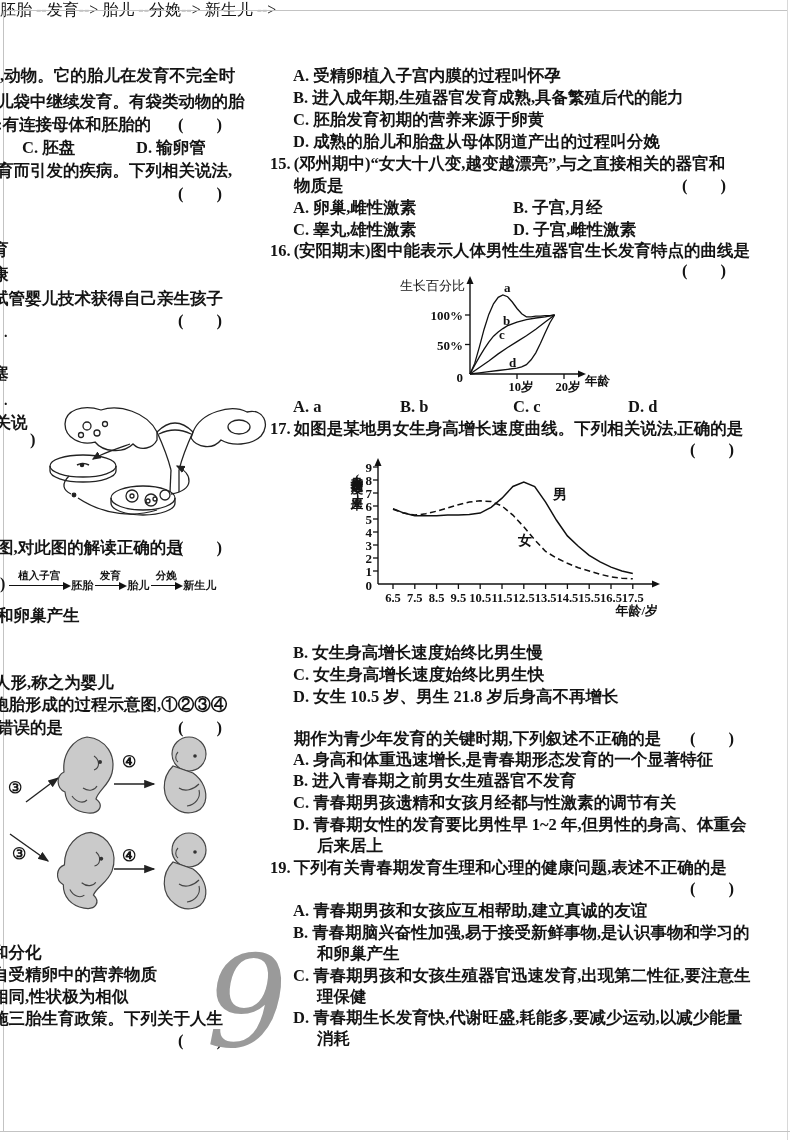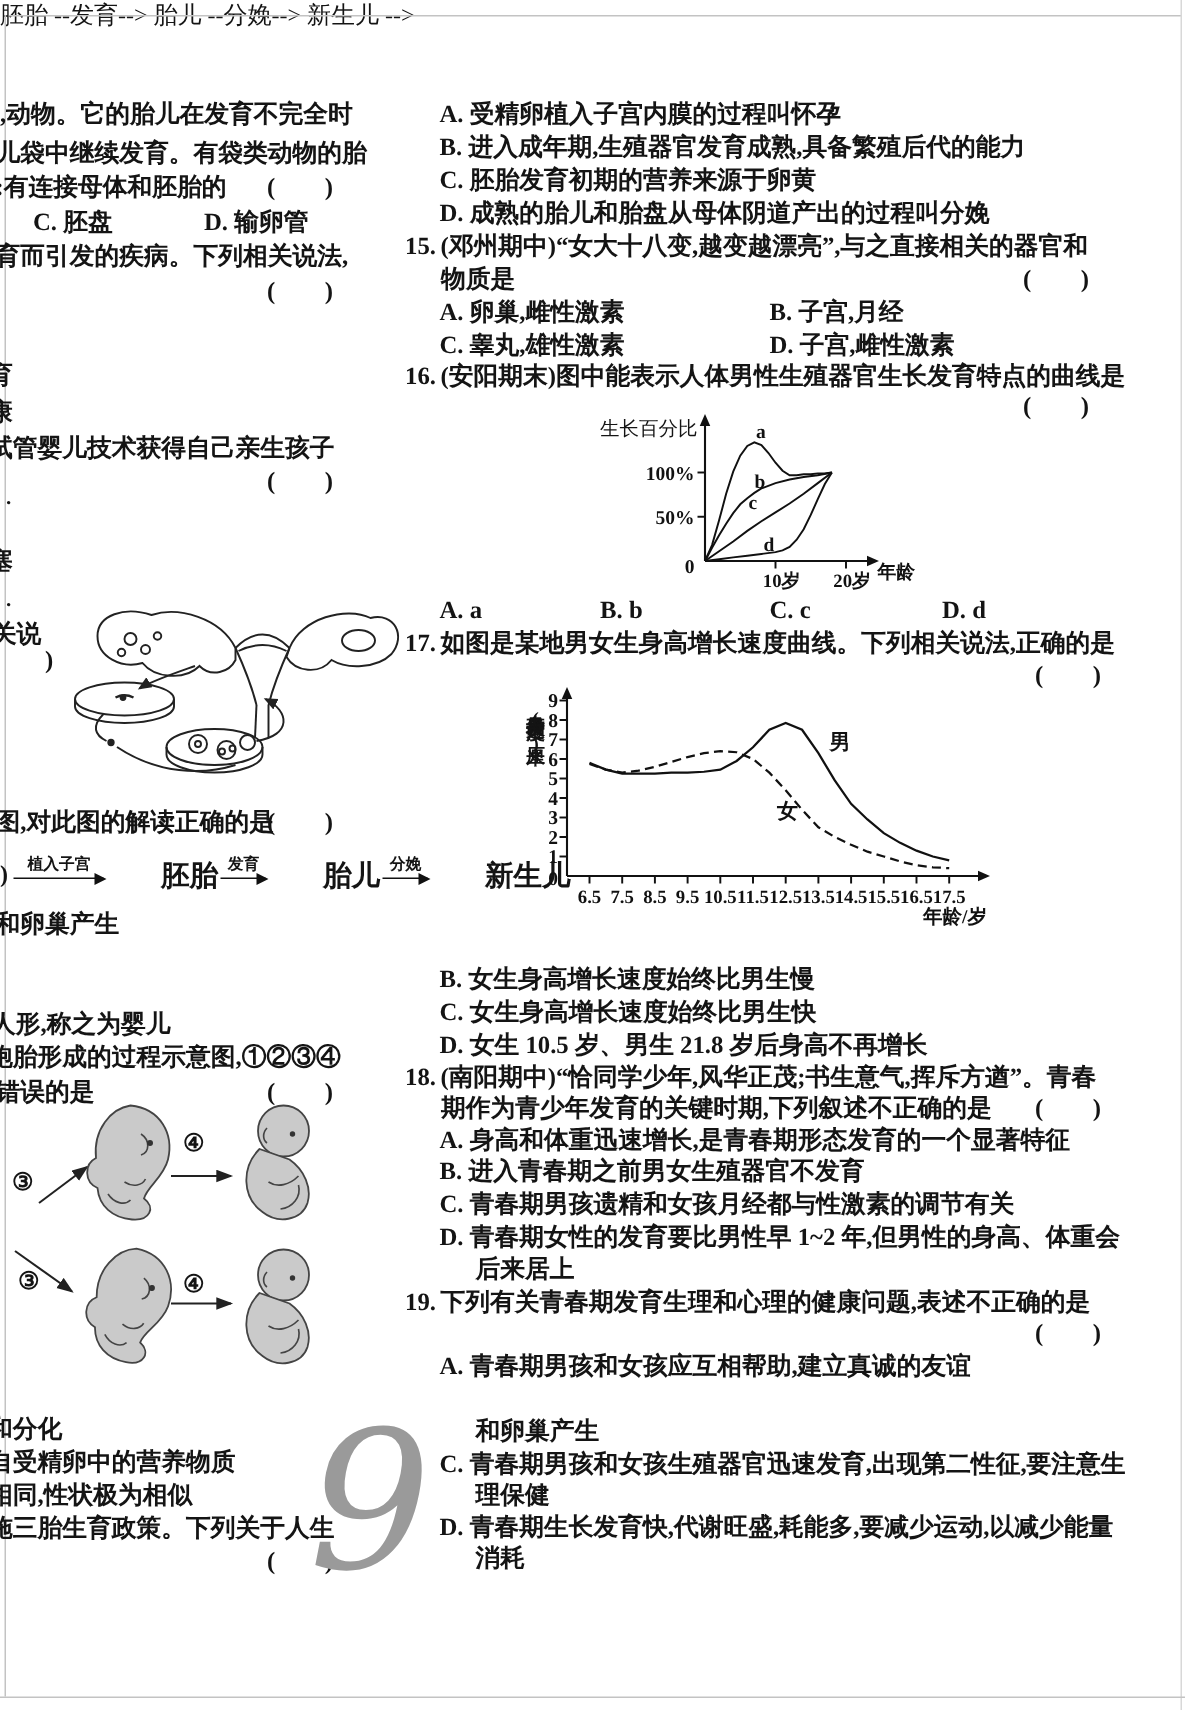--- a/index.html
+++ b/index.html
@@ -8,21 +8,21 @@
   .ln{position:absolute;white-space:pre;font-size:16.5px;line-height:20px;font-weight:600;}
   .qnum{font-weight:800;margin-right:3px;}
   .bracket{position:absolute;white-space:pre;font-size:16.5px;font-weight:600;}
   .dot-frag{position:absolute;font-size:14px;font-weight:700;}
   .vline{position:absolute;width:1px;background:#c3c3c3;}
   .hline{position:absolute;height:1px;background:#c3c3c3;}
   .page-number{position:absolute;font-style:italic;font-weight:400;
         font-family:"DejaVu Serif","Liberation Serif",serif;color:#9a9a9a;font-size:128px;line-height:1;}
   .flow{position:absolute;display:flex;align-items:flex-end;}
   .flow-pre{font-size:16px;font-weight:700;margin-right:2px;}
-  .fnode{font-size:19px;font-weight:700;line-height:16px;margin-left:36px;}
+  .fnode{font-size:11px;font-weight:700;line-height:16px;}
   .farrow{position:relative;height:22px;border-bottom:1.5px solid #111;margin:0 2px 7px 2px;}
   .farrow::after{content:"";position:absolute;right:-2px;bottom:-5px;
         border-left:8px solid #111;border-top:4px solid transparent;border-bottom:4px solid transparent;}
   .albl{position:absolute;bottom:2px;left:50%;transform:translateX(-50%);
         font-size:10.5px;font-weight:700;font-style:normal;white-space:nowrap;}
   .ylabel-v{position:absolute;writing-mode:vertical-rl;text-orientation:upright;
         font-size:12.5px;font-weight:700;letter-spacing:1px;}
   .ylabel-h{position:absolute;font-size:13px;font-weight:400;}
   svg{position:absolute;overflow:visible;}
   svg text{font-family:"Liberation Serif","DejaVu Serif",serif;fill:#111;}
@@ -305,32 +305,32 @@
       <path d="M53.0,59.3L63.9,63.1L74.8,65.1L85.7,63.8L96.6,61.2L107.5,58.0L118.4,54.7L129.3,52.1L140.2,50.8L151.1,51.5L162.0,56.0L172.9,65.1L183.8,76.8L194.7,89.8L205.6,101.5L216.5,108.0L227.4,113.2L238.3,117.8L249.2,121.0L260.1,124.3L271.0,126.8L281.9,128.2L292.8,128.8" fill="none" stroke="#111" stroke-width="1.5" stroke-dasharray="6,3.5"></path>
       <text x="178" y="95" font-size="14" font-weight="bold">女</text>
     </svg>
   <div class="ylabel-v" style="left:348px;top:466px">身高增长速度(厘米)</div>
 
   <div class="ln" style="left:293px;top:643px">B. 女生身高增长速度始终比男生慢</div>
   <div class="ln" style="left:293px;top:665px">C. 女生身高增长速度始终比男生快</div>
   <div class="ln" style="left:293px;top:687px">D. 女生 10.5 岁、男生 21.8 岁后身高不再增长</div>
 
   
-  <div class="ln" style="left:270px;top:708px"><span class="qnum">18.</span><span>(南阳期中)“恰同学少年,风华正茂;书生意气,挥斥方遒”。青春</span></div>
   <div class="ln" style="left:294px;top:729px">期作为青少年发育的关键时期,下列叙述不正确的是</div>
   <div class="bracket" style="left:690px;top:729px">(        )</div>
   <div class="ln" style="left:293px;top:750px">A. 身高和体重迅速增长,是青春期形态发育的一个显著特征</div>
   <div class="ln" style="left:293px;top:771px">B. 进入青春期之前男女生殖器官不发育</div>
   <div class="ln" style="left:293px;top:793px">C. 青春期男孩遗精和女孩月经都与性激素的调节有关</div>
   <div class="ln" style="left:293px;top:815px">D. 青春期女性的发育要比男性早 1~2 年,但男性的身高、体重会</div>
   <div class="ln" style="left:317px;top:836px">后来居上</div>
 
   
   <div class="ln" style="left:270px;top:858px"><span class="qnum">19.</span><span>下列有关青春期发育生理和心理的健康问题,表述不正确的是</span></div>
   <div class="bracket" style="left:690px;top:879px">(        )</div>
   <div class="ln" style="left:293px;top:901px">A. 青春期男孩和女孩应互相帮助,建立真诚的友谊</div>
+  <div class="ln" style="left:293px;top:923px">B. 青春期脑兴奋性加强,易于接受新鲜事物,是认识事物和学习的</div>
   <div class="ln" style="left:317px;top:944px">和卵巢产生</div>
   <div class="ln" style="left:293px;top:966px">C. 青春期男孩和女孩生殖器官迅速发育,出现第二性征,要注意生</div>
   <div class="ln" style="left:317px;top:987px">理保健</div>
   <div class="ln" style="left:293px;top:1008px">D. 青春期生长发育快,代谢旺盛,耗能多,要减少运动,以减少能量</div>
   <div class="ln" style="left:317px;top:1029px">消耗</div>
 
 </div>
 
 </body></html>

